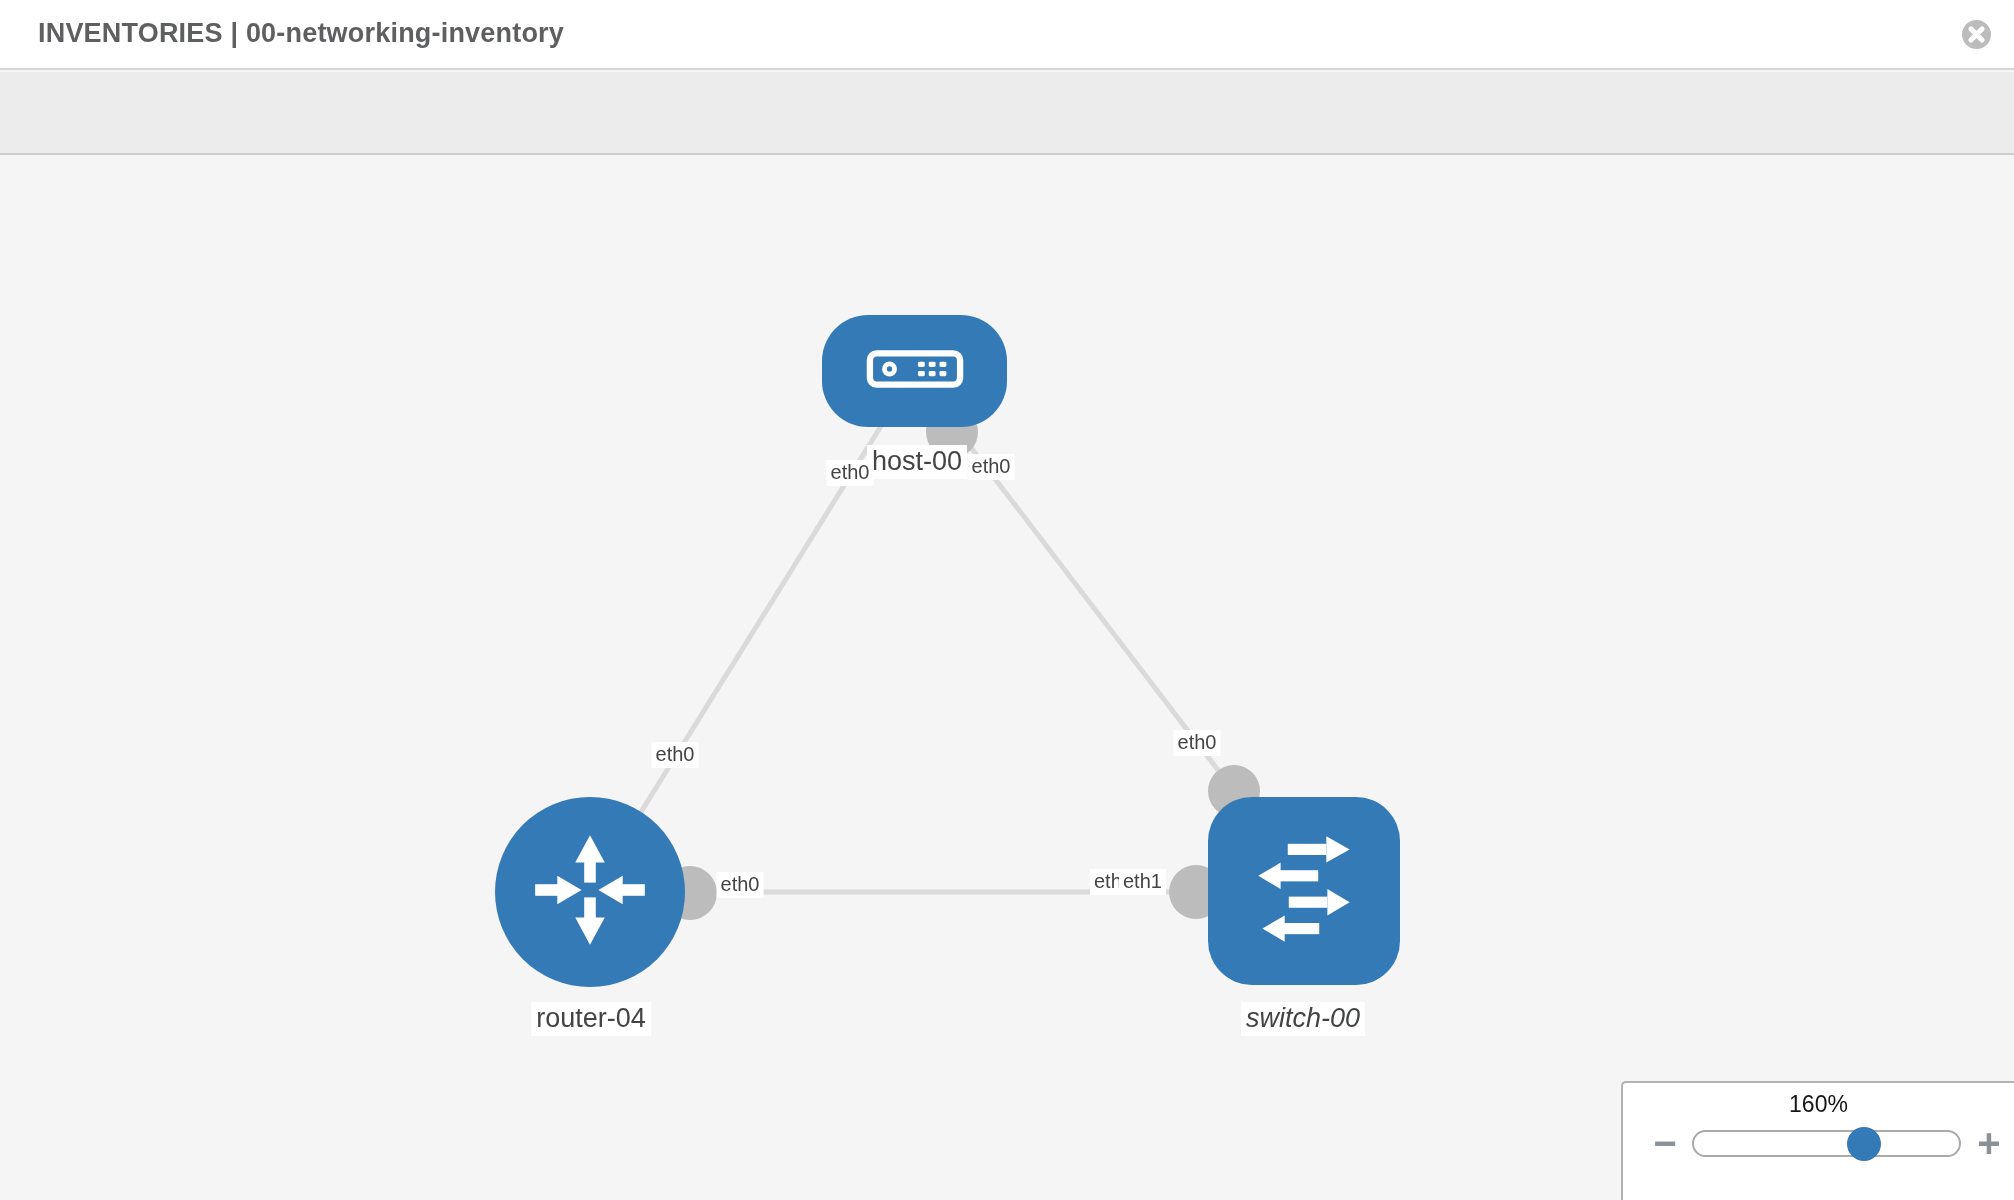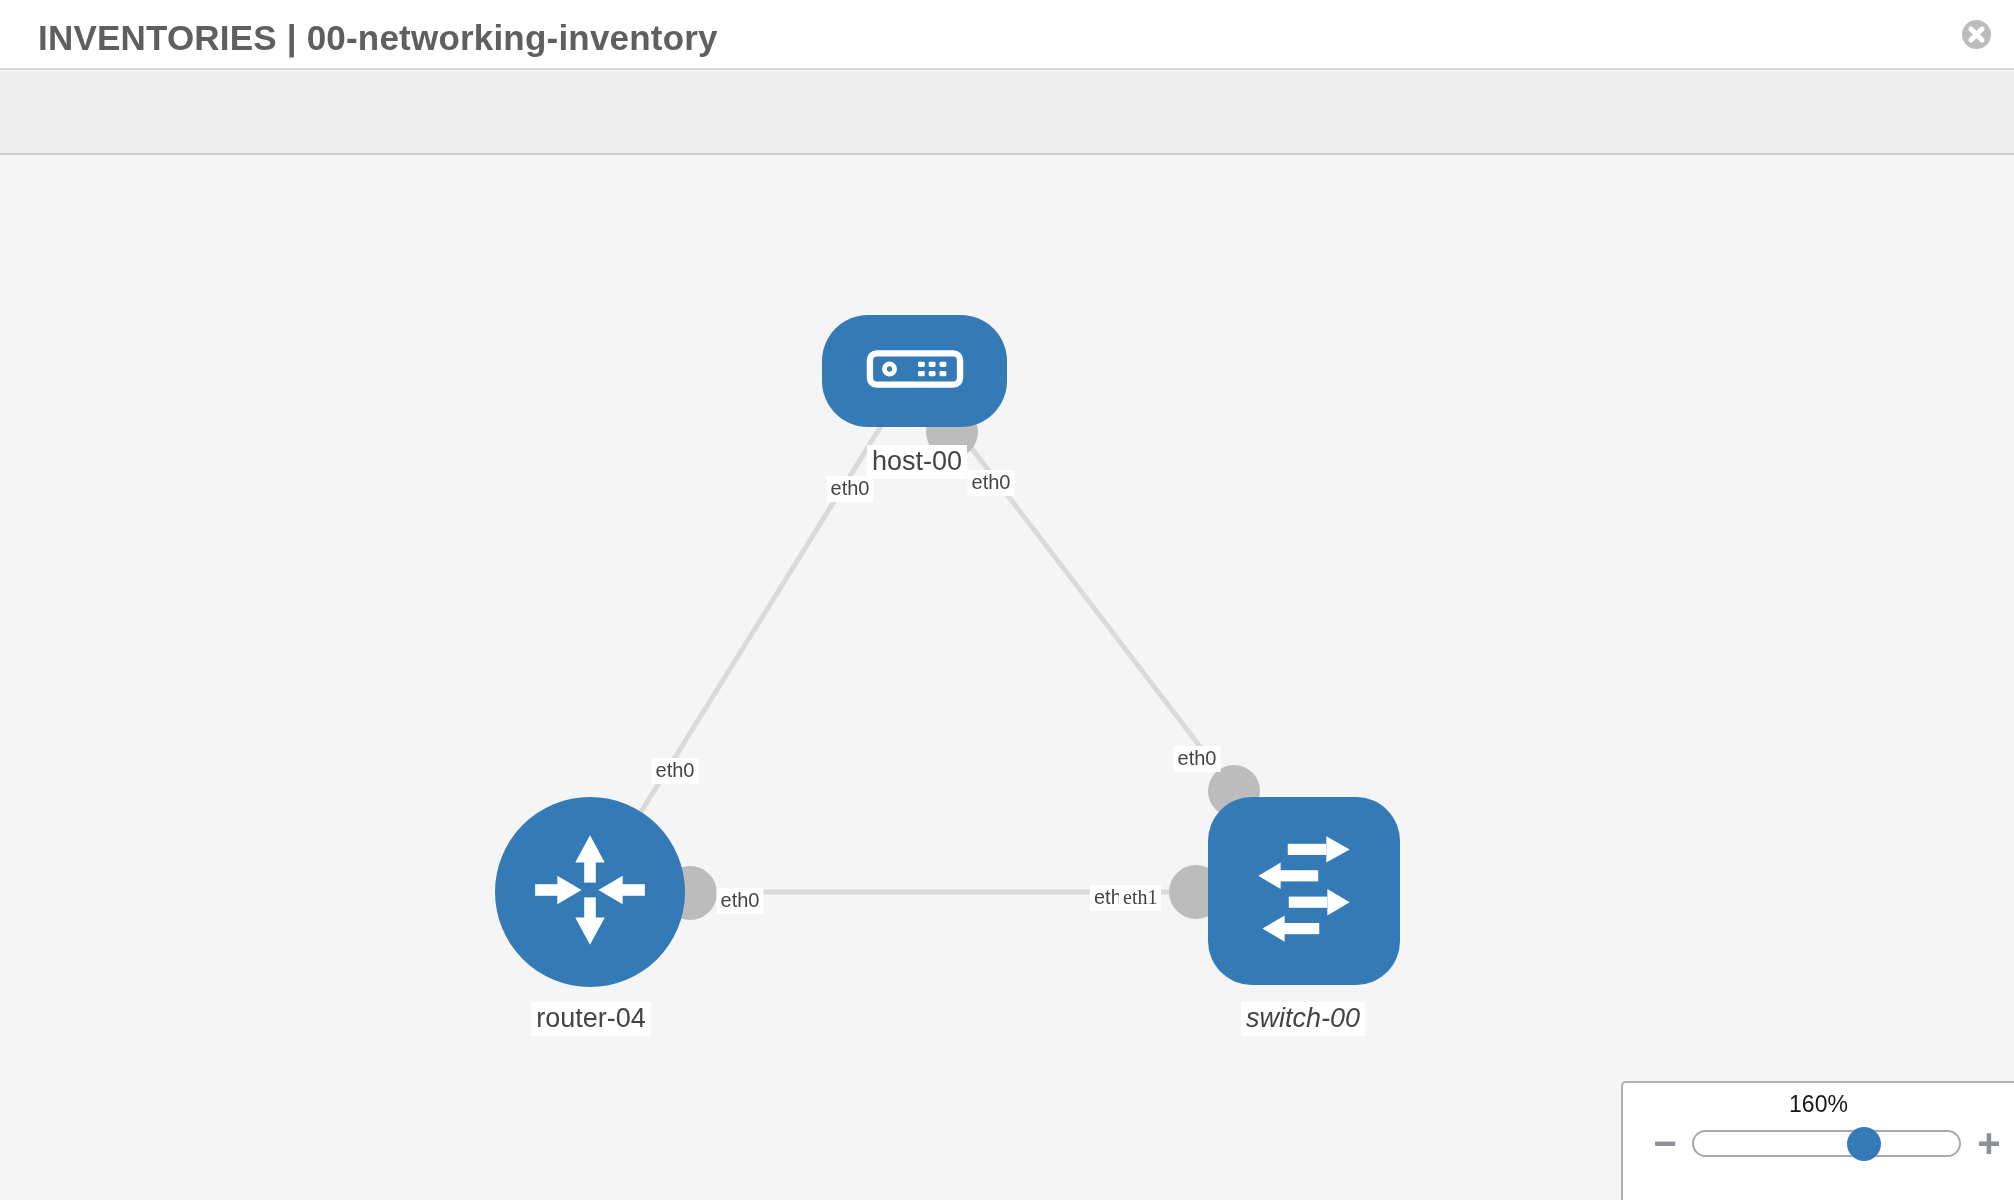--- a/index.html
+++ b/index.html
@@ -2,21 +2,21 @@
 <html><head>
 <meta charset="utf-8">
 <style>
   * { margin:0; padding:0; box-sizing:border-box; }
   html,body { width:2014px; height:1200px; }
   body { font-family:"Liberation Sans","DejaVu Sans",sans-serif; background:#fff; }
   .app { position:relative; width:2014px; height:1200px; overflow:hidden; background:#f5f5f6; }
 
   
   .titlebar { position:absolute; top:0; left:0; width:100%; height:70px; background:#ffffff; border-bottom:2px solid #d6d6d6; }
-  .page-title { position:absolute; left:38px; top:18px; font-size:35px; font-weight:700; color:#5e5f61; letter-spacing:.2px; }
+  .page-title { position:absolute; left:38px; top:18px; font-size:27px; font-weight:700; color:#5e5f61; letter-spacing:.2px; }
   .close-btn { position:absolute; right:22px; top:19px; width:31px; height:31px; border:none; background:transparent; cursor:pointer; padding:0; }
 
   
   .toolbar { position:absolute; top:72px; left:0; width:100%; height:83px; background:#ececec; border-bottom:2px solid #cfcfcf; }
   .dd { position:absolute; top:13px; height:57px; background:#fff; border:2px solid #c2c2c2; border-radius:8px; display:flex; align-items:center; cursor:pointer; }
   .dd-label { font-size:24px; color:#979797; padding-left:20px; }
   .dd-caret { position:absolute; right:24px; top:50%; transform:translateY(-35%); width:0; height:0;
               border-left:8px solid transparent; border-right:8px solid transparent; border-top:11px solid #4e5357; }
   .dd.actions { left:38px;  width:796px; }
   .dd.search  { left:1182px; width:808px; }
@@ -28,24 +28,24 @@
   .canvas { position:absolute; top:157px; left:0; width:2014px; height:1043px; background:#f5f5f6; }
   .links-layer { position:absolute; top:0; left:0; }
 
   .node { position:absolute; background:#337ab7; display:flex; align-items:center; justify-content:center; cursor:pointer; }
   .node.host   { left:822px;  top:158px; width:185px; height:112px; border-radius:46px; }
   .node.router { left:495px;  top:640px; width:190px; height:190px; border-radius:50%; }
   .node.switch { left:1208px; top:640px; width:192px; height:188px; border-radius:44px; }
 
   .chip { position:absolute; background:#ffffff; color:#434446; white-space:nowrap; line-height:1.18; padding:1px 5px; }
   .chip.node-label { font-size:27px; transform:translateX(-50%); }
-  .chip.if-label   { font-size:20px; transform:translateX(-50%); padding:1px 4px;margin-top:16px; }
+  .chip.if-label   { font-size:20px; transform:translateX(-50%); padding:1px 4px; }
   .chip.if-label.abs { transform:none; }
   .chip.back { z-index:3; }
-  .chip.front{ z-index:4;font-family:Liberation Serif, serif; }
+  .chip.front{ z-index:4; }
 
   
   .zoom-panel { position:absolute; left:1621px; top:1081px; width:393px; height:119px; background:#fff;
                 border-top:2px solid #b2b2b2; border-left:2px solid #b2b2b2; border-top-left-radius:5px; z-index:10; }
   .zoom-level { position:absolute; left:0; top:8px; width:100%; text-align:center; font-size:23px; color:#161616; }
   .zoom-btn { position:absolute; top:38px; width:44px; height:44px; border:none; background:transparent;
               font-size:40px; font-weight:700; color:#8b9196; cursor:pointer; line-height:40px; }
   .zoom-btn.minus { left:20px; }
   .zoom-btn.plus  { left:344px; }
   .zoom-track { position:absolute; left:69px; top:47px; width:269px; height:27px; background:#fff;

